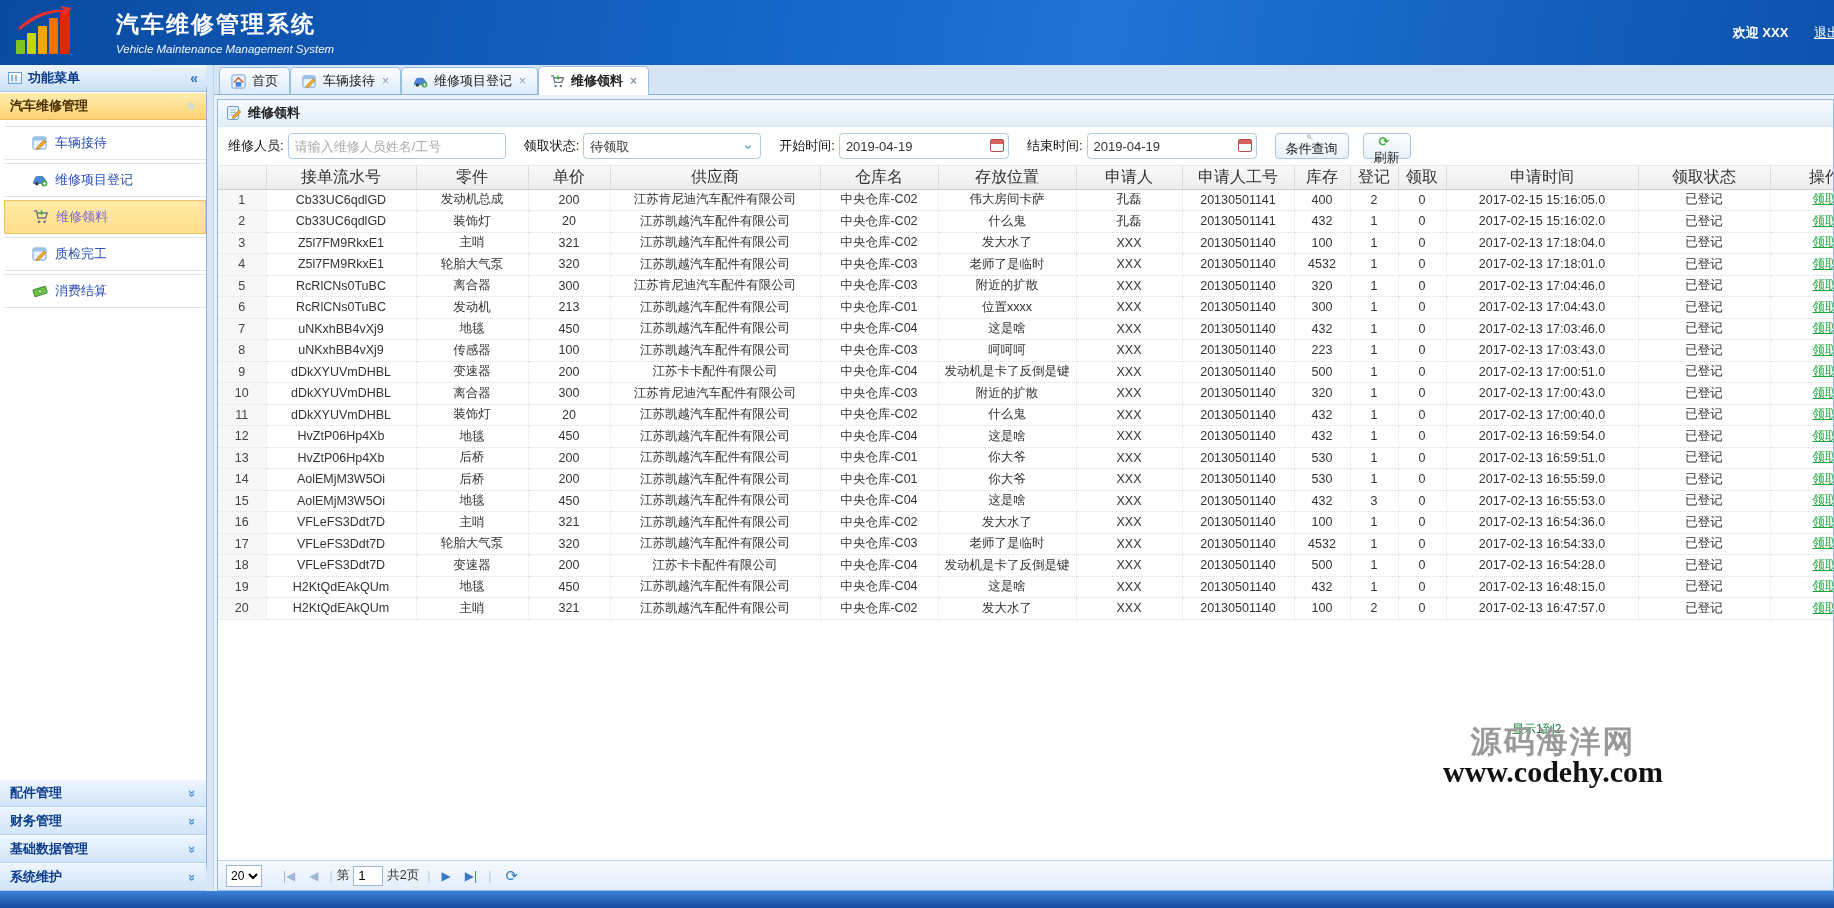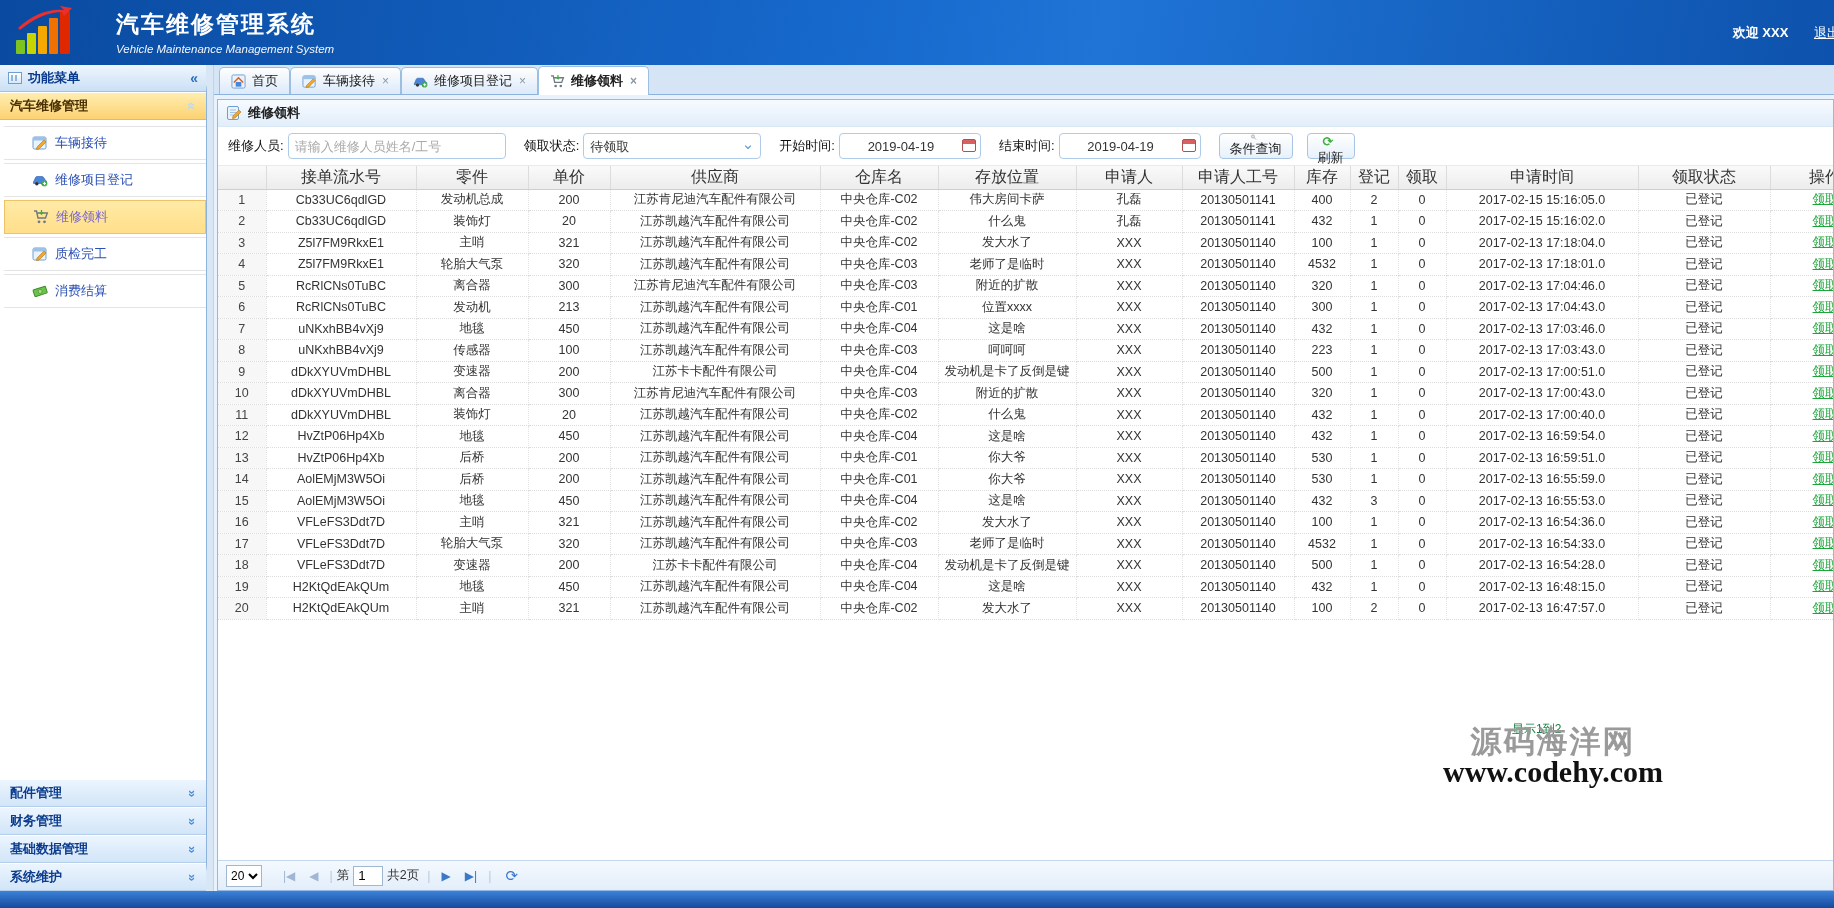--- a/index.html
+++ b/index.html
@@ -70,21 +70,21 @@
     white-space:nowrap; }
   .filter-bar label { margin-right:4px; color:#111; }
   .fld { height:26px; border:1px solid #aecbea; border-radius:4px; background:#fff; font-size:13px;
     color:#333; padding:0 6px; font-family:inherit; }
   .inp-worker { width:218px; margin-right:18px; }
   .inp-worker::placeholder { color:#aaa; }
   .sel-wrap { position:relative; margin-right:18px; }
   .sel-status { width:178px; appearance:none; -webkit-appearance:none; padding-right:22px; color:#333; }
   .sel-wrap::after { content:"⌄"; position:absolute; right:7px; top:2px; color:#5f9bd8; font-size:15px; pointer-events:none; }
   .date-wrap { position:relative; margin-right:18px; }
-  .inp-date { width:142px; padding-right:24px;text-align:center; }
+  .inp-date { width:170px; padding-right:24px; }
   .cal { position:absolute; right:5px; top:6px; width:14px; height:13px; border:1px solid #b05050;
     border-radius:2px; background:linear-gradient(#d86060 0 4px,#fff 4px); pointer-events:none; }
   .btn { height:26px; border:1px solid #aac5e3; border-radius:4px; background:linear-gradient(#ffffff,#e7f0fa);
     display:inline-flex; align-items:center; padding:0 10px; margin-right:14px; cursor:pointer; font-size:13px; color:#222;
     font-family:inherit;flex-direction:column; }
   .btn .ic { width:15px; height:15px; margin-right:5px; }
   .btn .txt-ic { margin-right:5px; font-weight:bold; }
 
   
   .table-wrap { flex:1 1 auto; overflow:hidden; border-top:1px solid #e4eaf0; }

